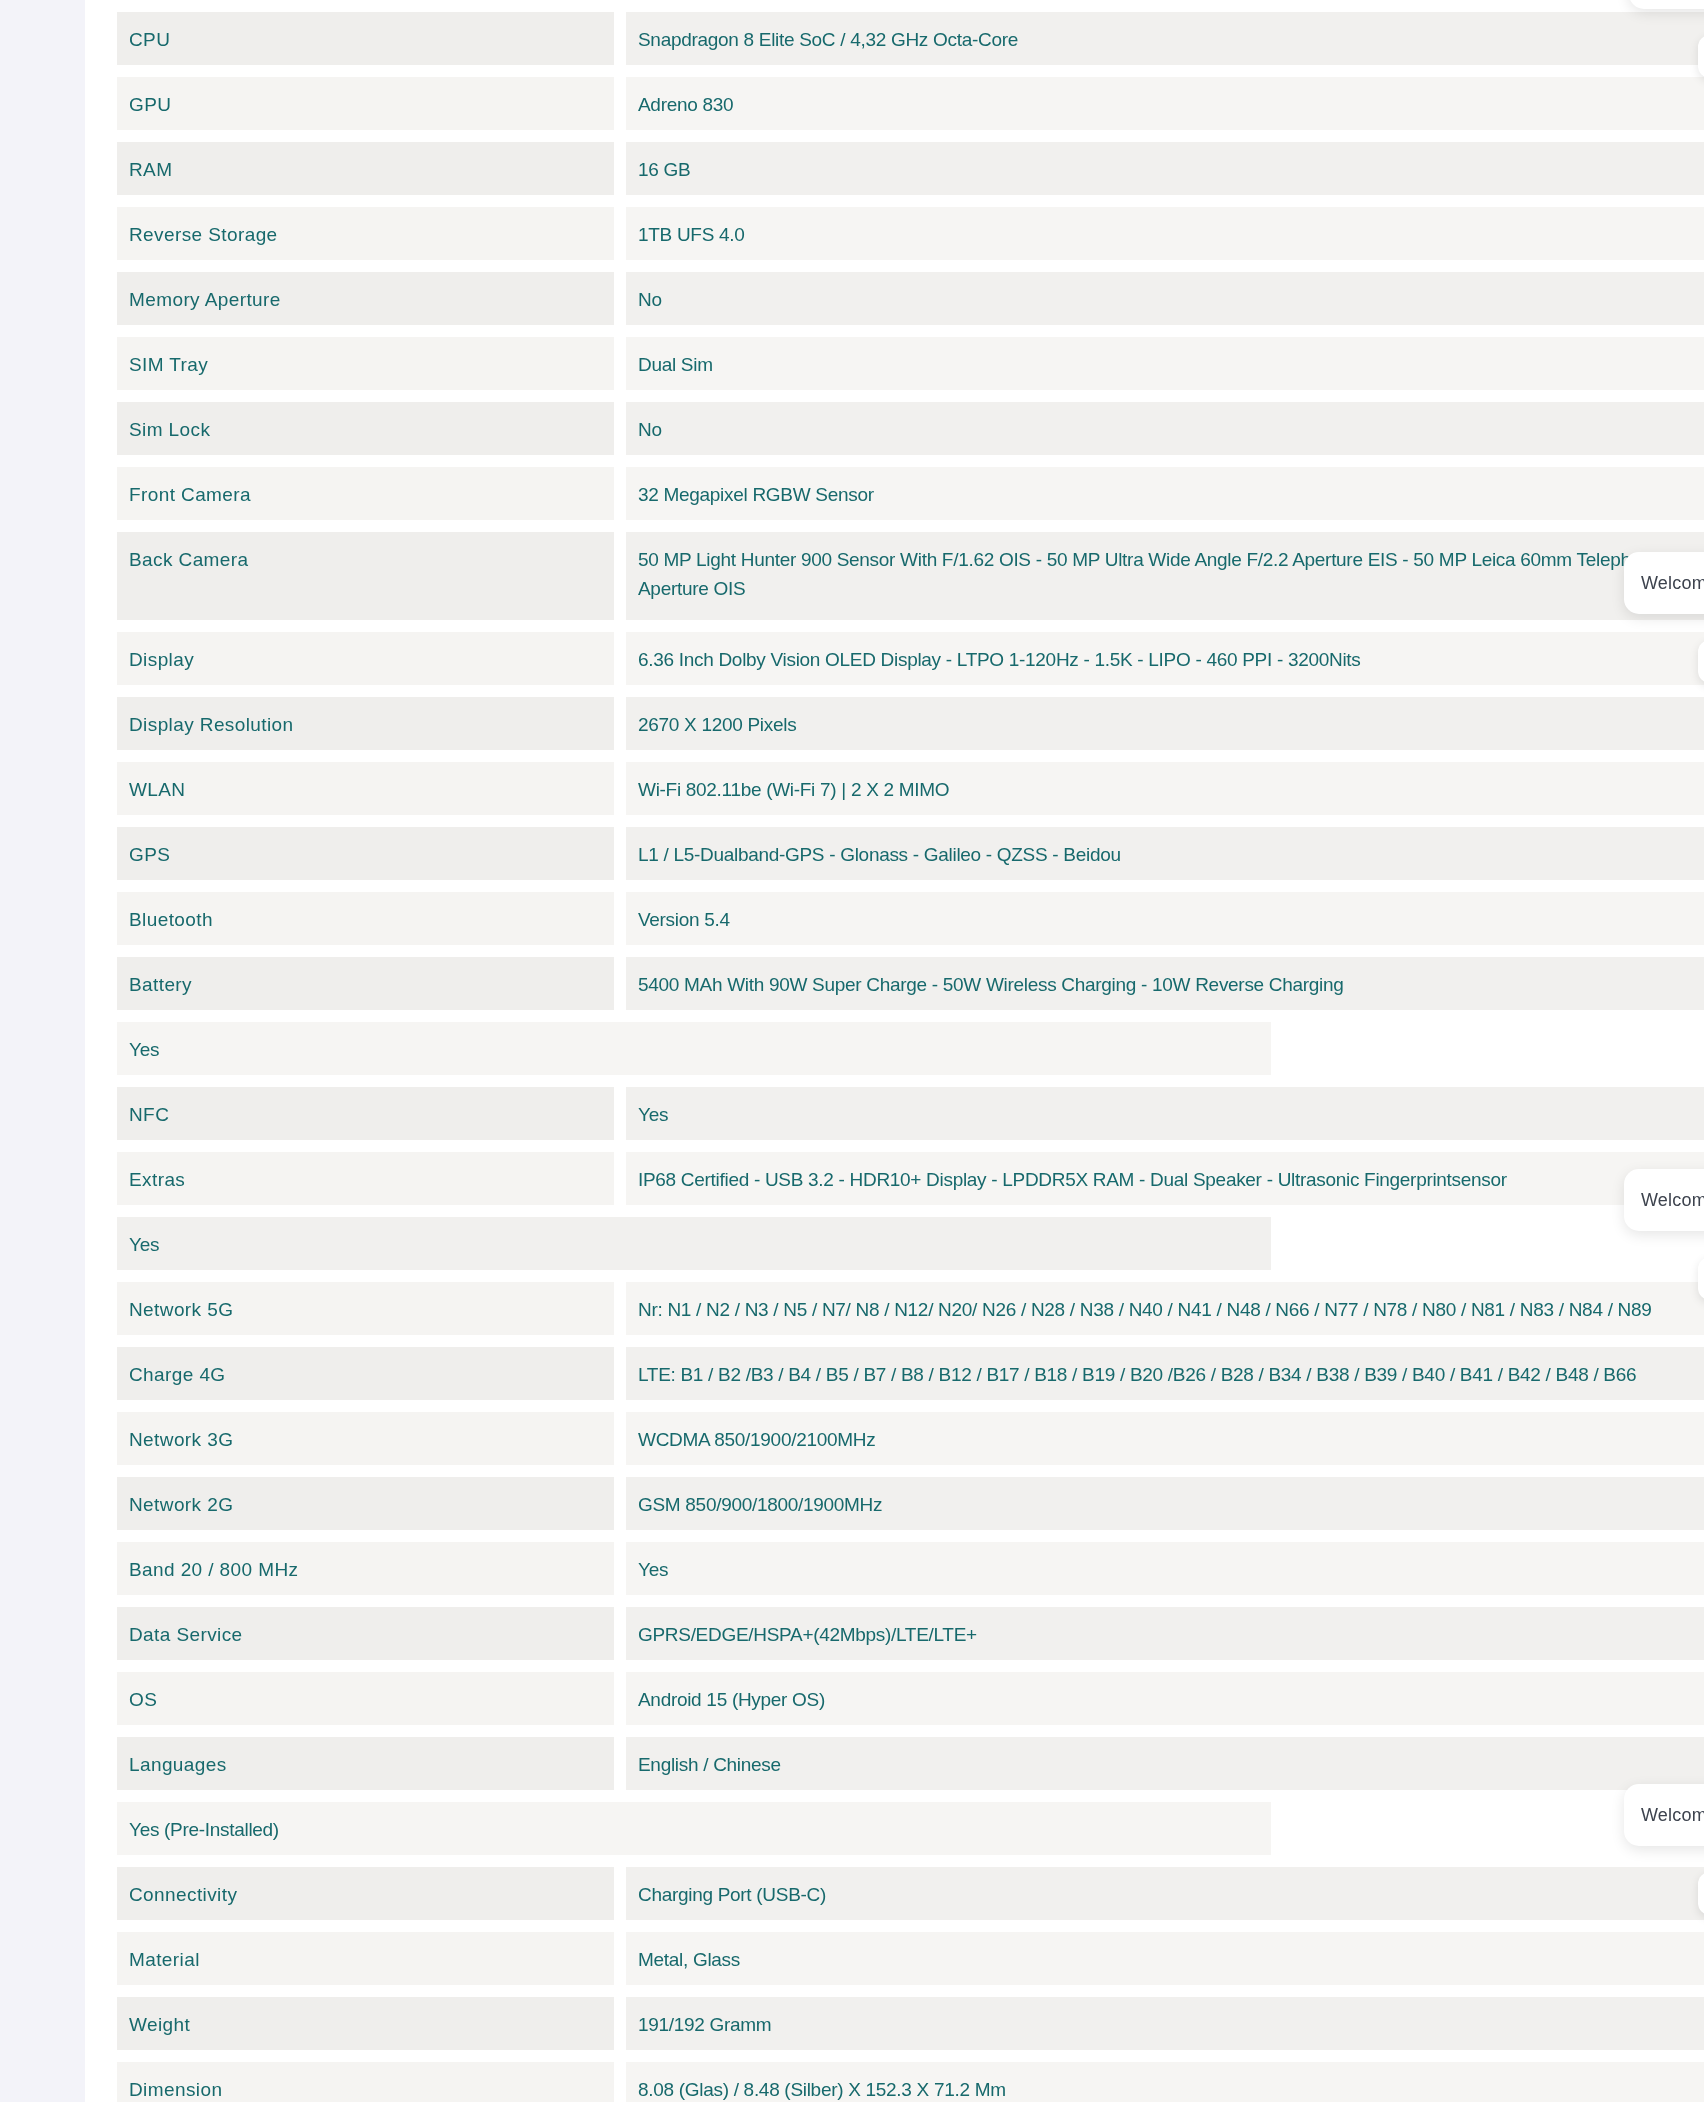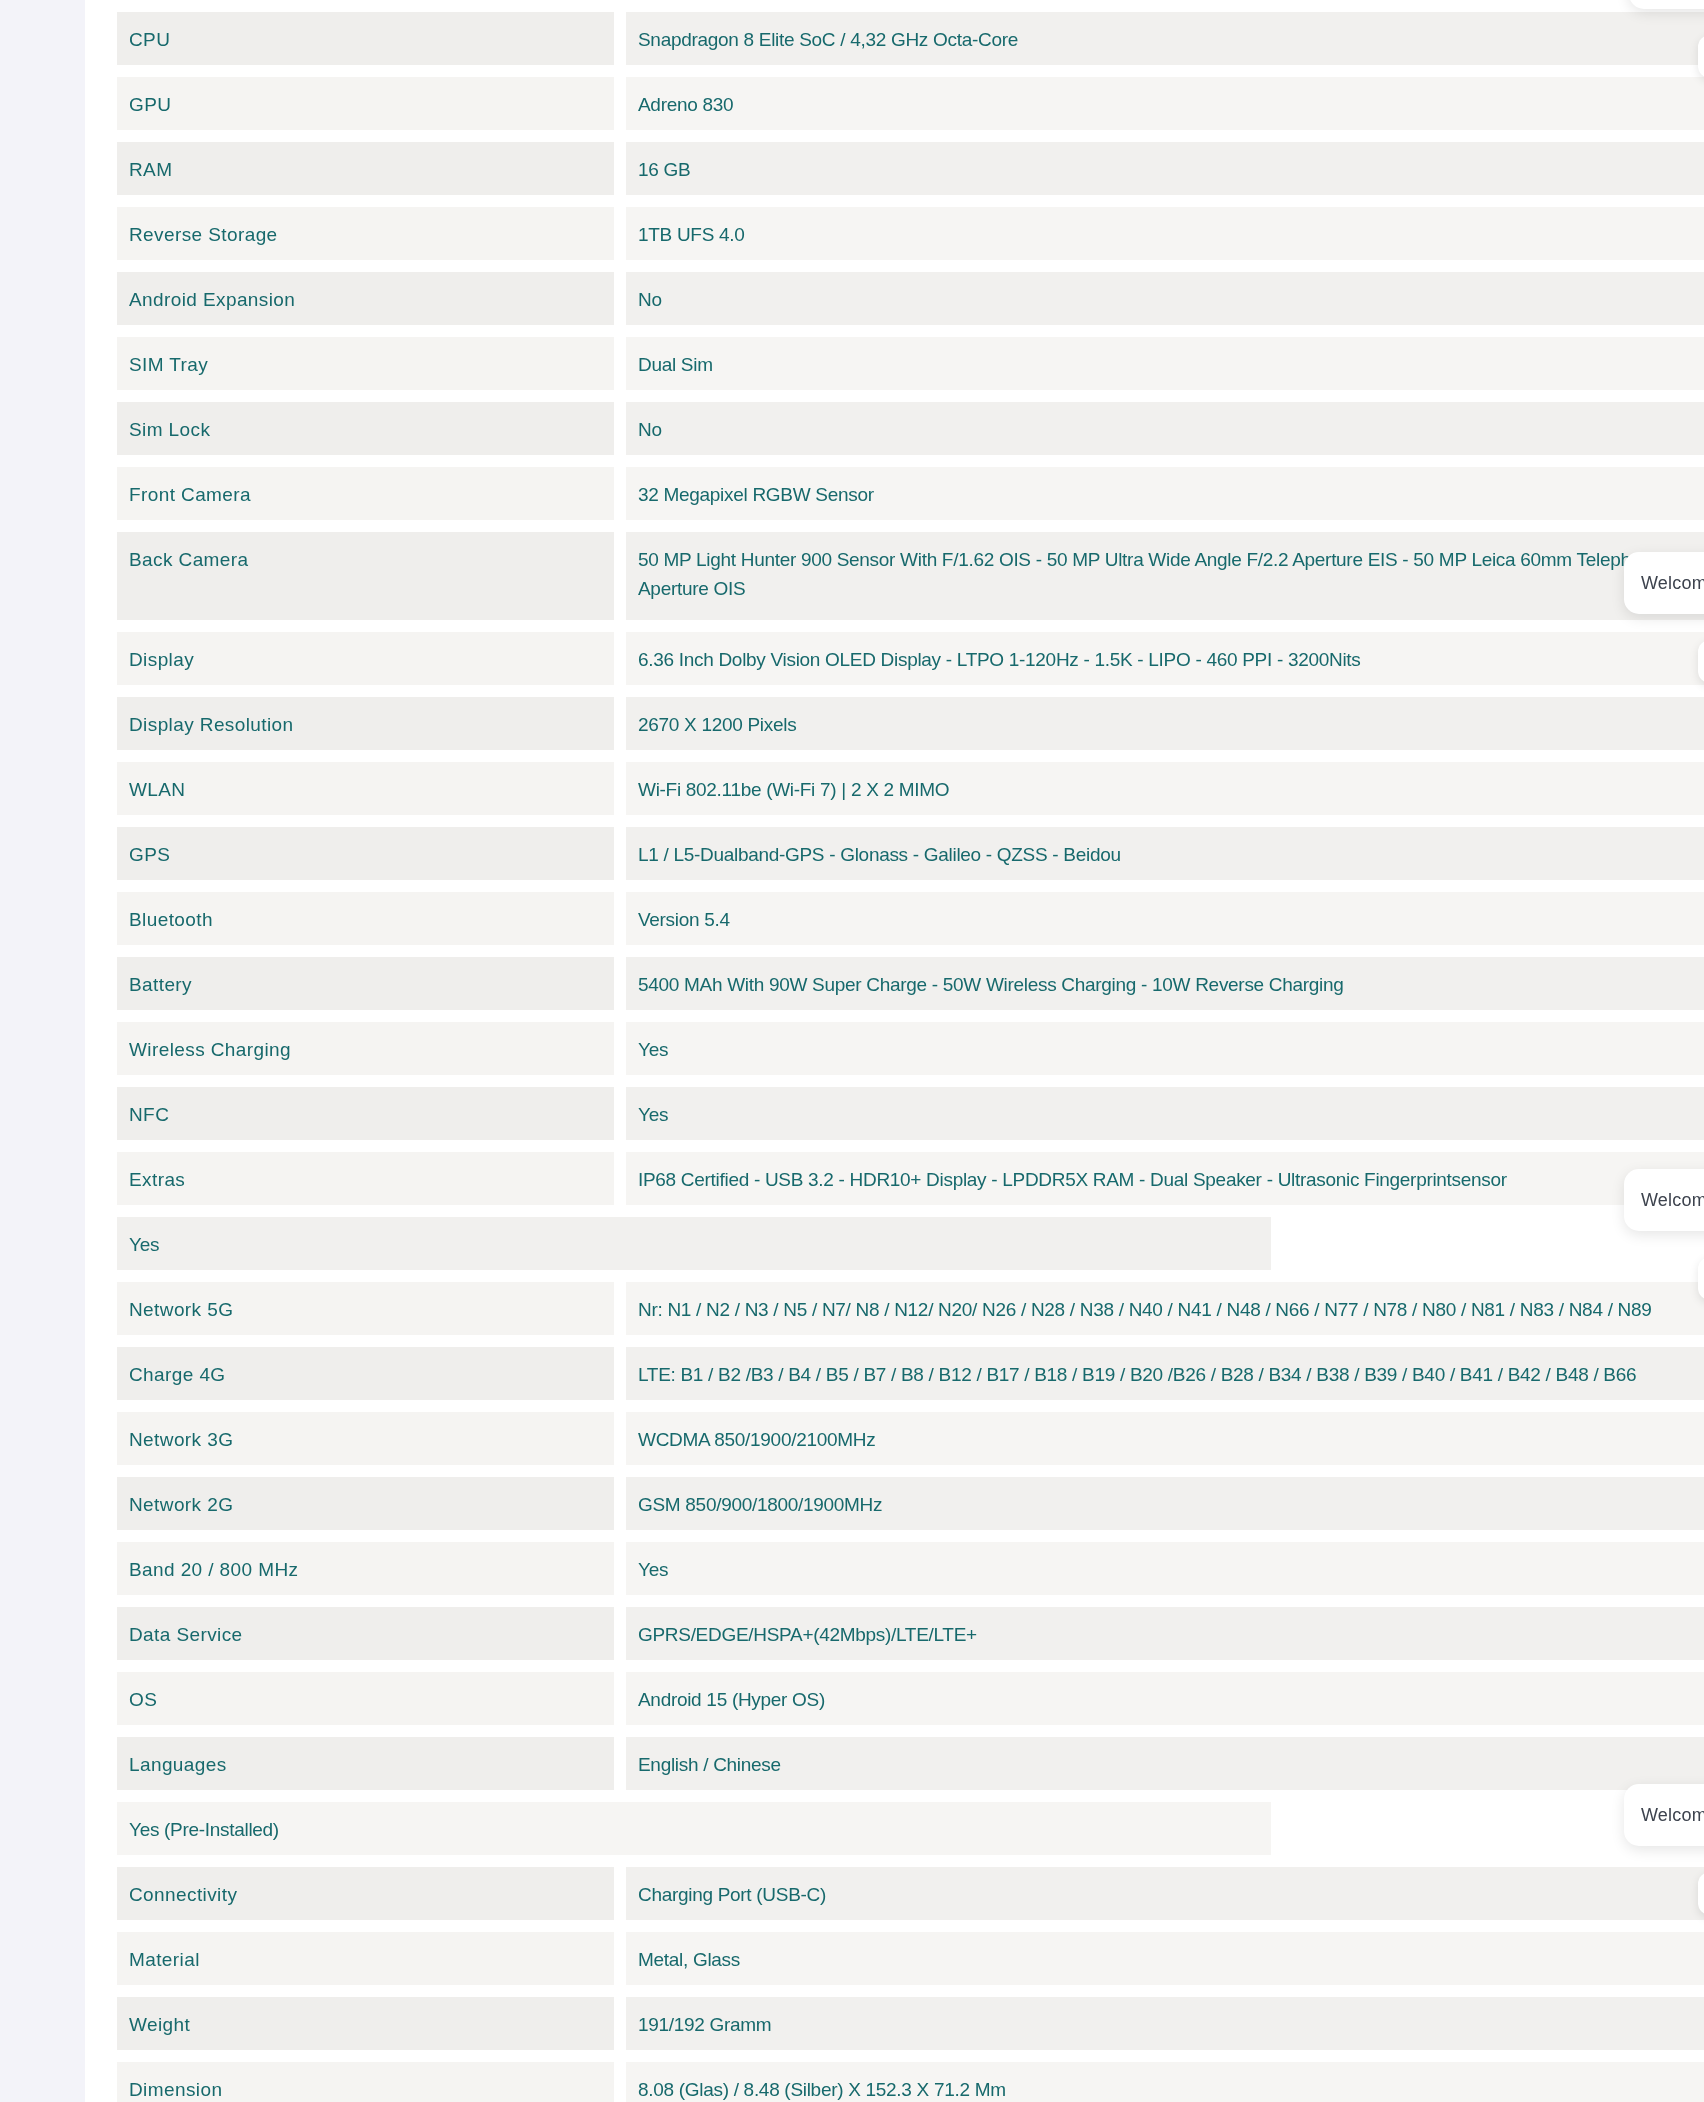--- a/index.html
+++ b/index.html
@@ -84,21 +84,21 @@
     <div class="cell cell-label">RAM</div>
     <div class="cell cell-value">16 GB</div>
   </div>
 
   <div class="spec-row">
     <div class="cell cell-label">Reverse Storage</div>
     <div class="cell cell-value">1TB UFS 4.0</div>
   </div>
 
   <div class="spec-row">
-    <div class="cell cell-label">Android Expansion</div>
+    <div class="cell cell-label">Memory Aperture</div>
     <div class="cell cell-value">No</div>
   </div>
 
   <div class="spec-row">
     <div class="cell cell-label">SIM Tray</div>
     <div class="cell cell-value">Dual Sim</div>
   </div>
 
   <div class="spec-row">
     <div class="cell cell-label">Sim Lock</div>
@@ -140,21 +140,20 @@
     <div class="cell cell-label">Bluetooth</div>
     <div class="cell cell-value">Version 5.4</div>
   </div>
 
   <div class="spec-row">
     <div class="cell cell-label">Battery</div>
     <div class="cell cell-value">5400 MAh With 90W Super Charge - 50W Wireless Charging - 10W Reverse Charging</div>
   </div>
 
   <div class="spec-row">
-    <div class="cell cell-label">Wireless Charging</div>
     <div class="cell cell-value">Yes</div>
   </div>
 
   <div class="spec-row">
     <div class="cell cell-label">NFC</div>
     <div class="cell cell-value">Yes</div>
   </div>
 
   <div class="spec-row">
     <div class="cell cell-label">Extras</div>

